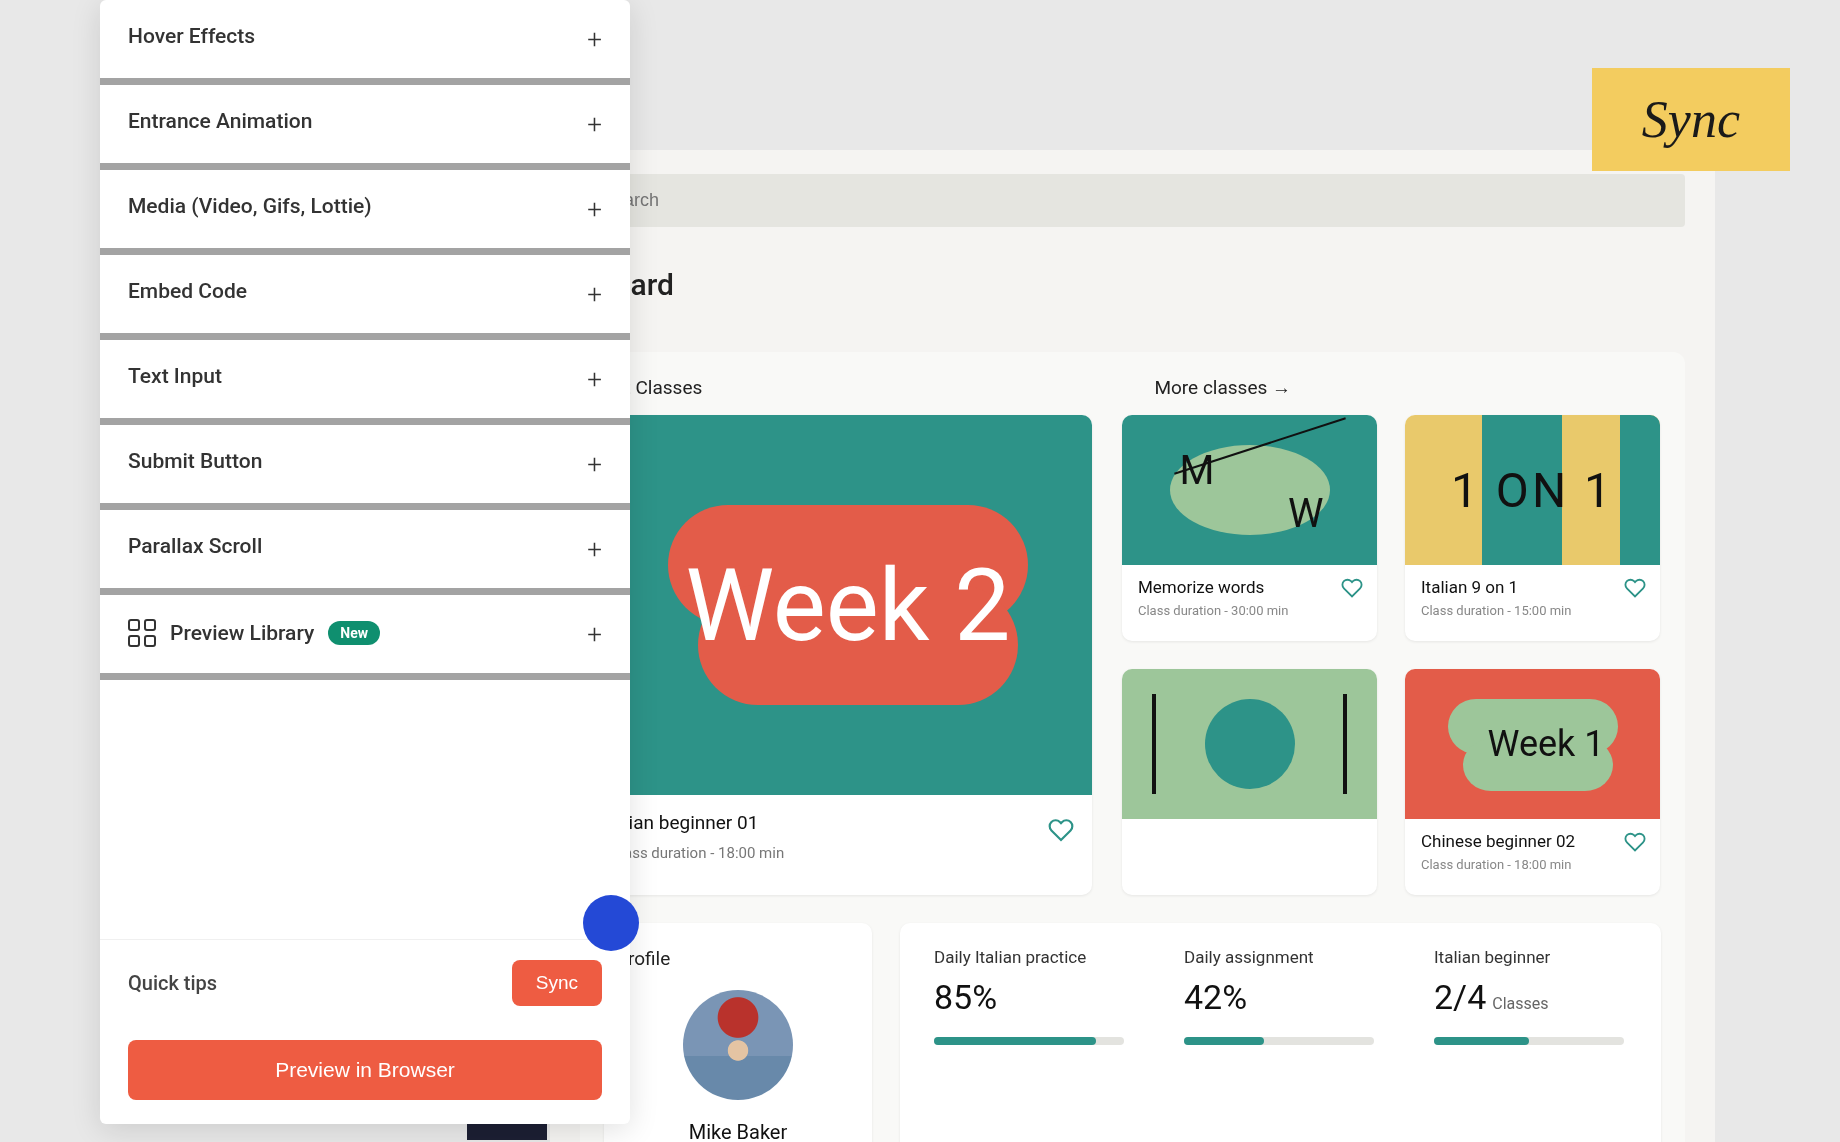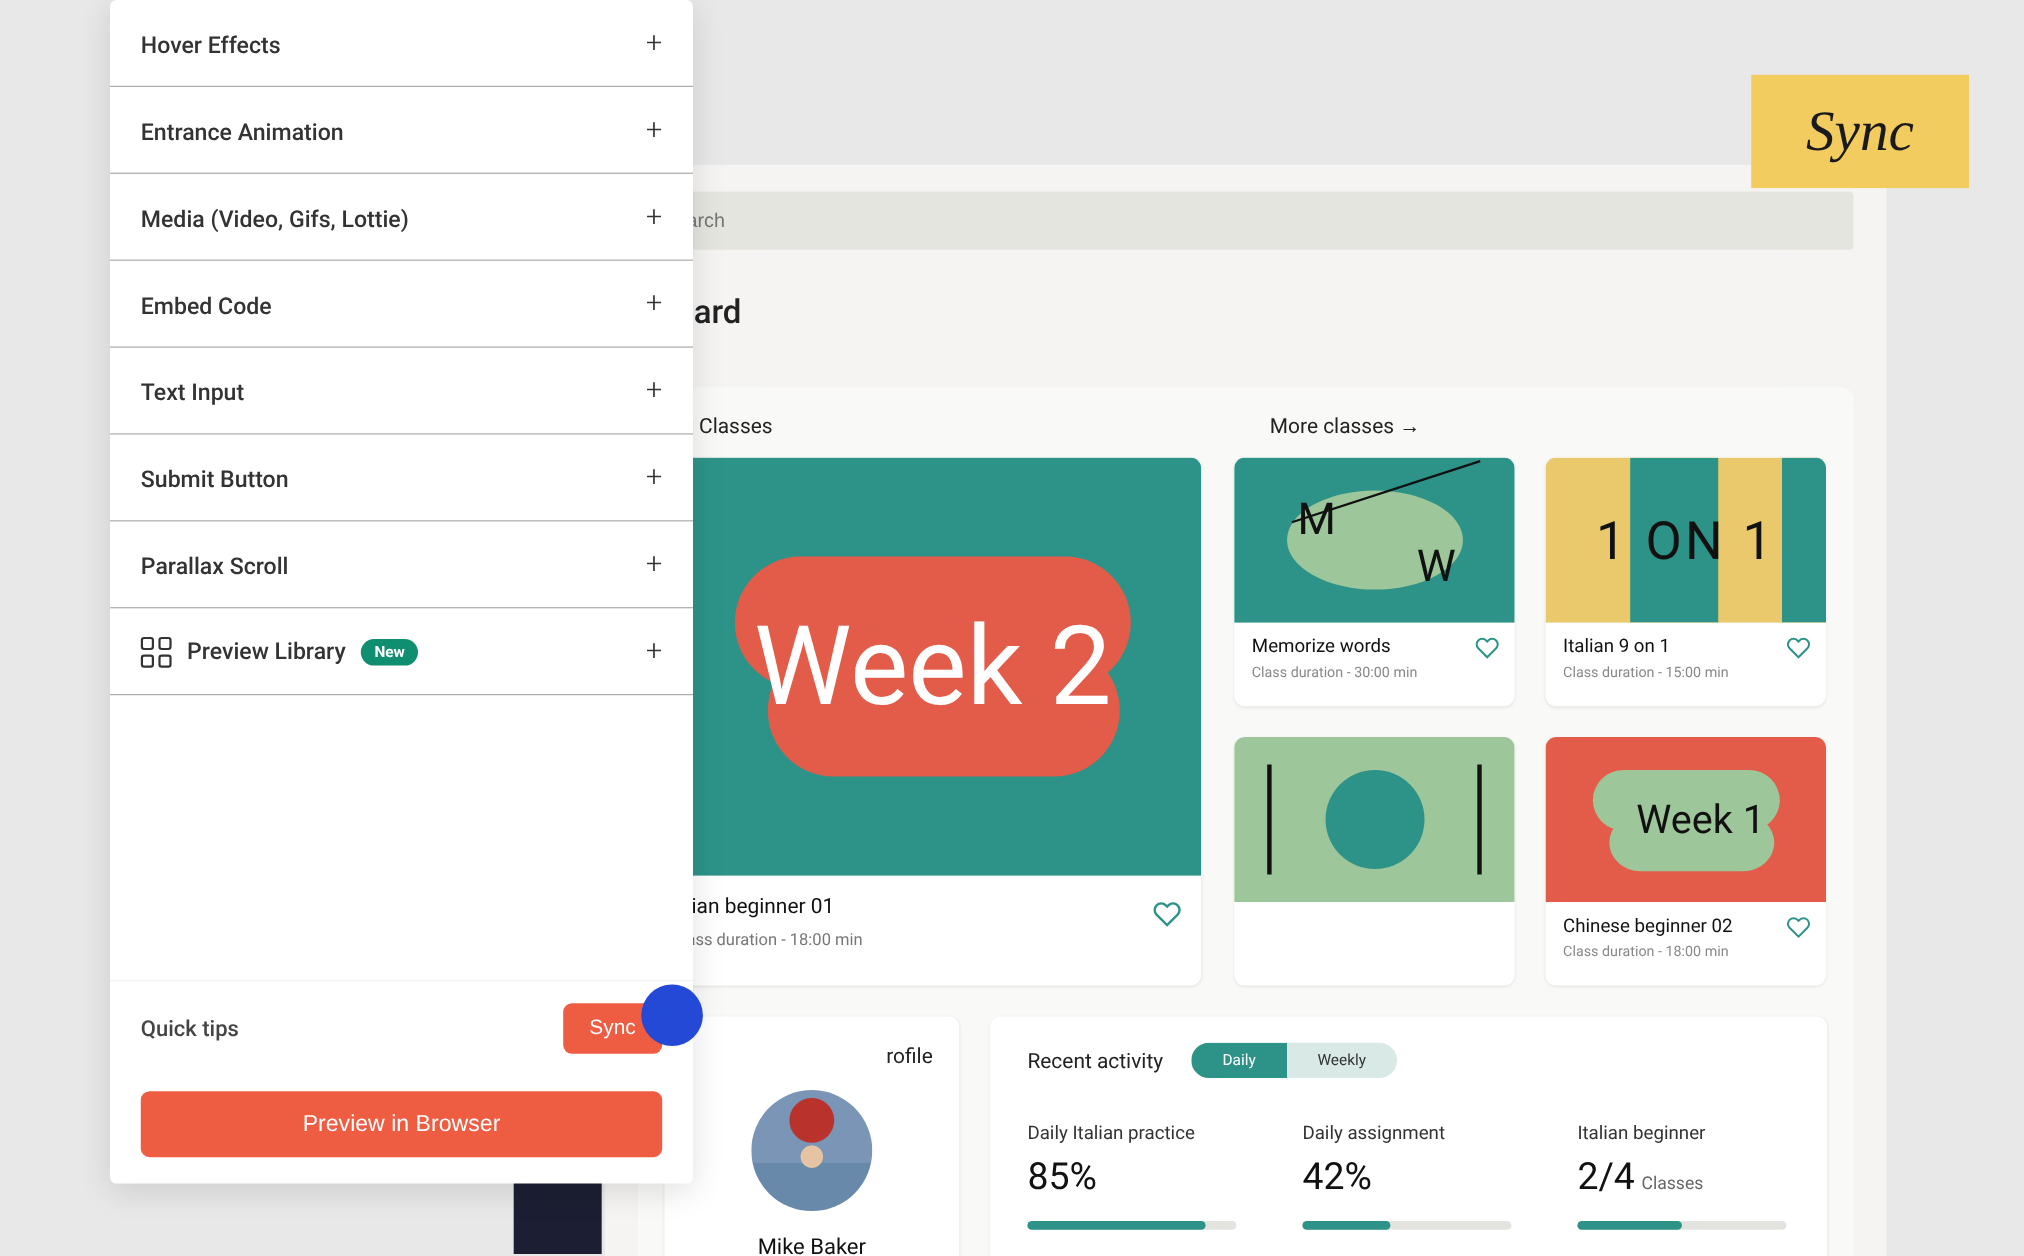--- a/index.html
+++ b/index.html
@@ -153,21 +153,21 @@
 
 .w1-blob{position:relative;display:flex;align-items:center;justify-content:center;}
 .w1-txt{font-size:36px;color:#111;position:absolute;white-space:nowrap;margin-left:27px;}
 
 
 .bottom-row { display:flex; gap: 28px; margin-top: 28px;}
 .profile-card, .activity-card {
   background:#fff; border-radius:10px; box-shadow:0 1px 3px rgba(0,0,0,0.08);
 }
 .profile-card{ width: 268px; padding: 24px; text-align:center;}
-.profile-card .label { font-size: 19px; color:#222; margin-bottom: 20px; text-align:right;}
+.profile-card .label { font-size: 19px; color:#222; margin-bottom: 20px; text-align:left;}
 .avatar{width:110px;height:110px;border-radius:50%;margin:0 auto 20px auto;
   background: radial-gradient(circle at 50% 25%, #b9322c 0 20%, transparent 21%),
               radial-gradient(circle at 50% 55%, #e4c4a3 0 12%, transparent 13%),
               linear-gradient(180deg,#7a95b5 60%,#6889aa 60%);
   background-color:#d0d0d0;
 }
 .profile-card .name{font-size:20px;color:#111;}
 
 .activity-card{ flex:1; padding: 24px 34px; }
 .activity-header{display:flex;align-items:center;gap:26px;margin-bottom:40px;}
@@ -192,23 +192,23 @@
   position: absolute;
   top: 0; left: 100px;
   width: 530px;
   background: #fff;
   box-shadow: 0 6px 30px rgba(0,0,0,0.12);
   border-radius: 6px;
   padding-bottom: 24px;
   z-index: 10;
 }
 .panel-row {
-  display:flex; align-items:flex-end; justify-content:space-between;
+  display:flex; align-items:flex-start; justify-content:space-between;
   padding: 24px 28px;
-  border-bottom: 1px solid #a3a3a3;
+  border-bottom: 7px solid #a3a3a3;
   font-size: 21px;
   color: #333;
   font-weight: 500;
 }
 .panel-row .plus { font-size: 26px; font-weight:300; color:#333;}
 .panel-row.widgets { gap: 14px; }
 .panel-row.widgets .left { display:flex; align-items:center; gap:14px;}
 .grid-icon{display:grid;grid-template-columns:12px 12px;grid-template-rows:12px 12px;gap:4px;}
 .grid-icon i{border:2px solid #333;border-radius:3px;}
 .badge{background:#0f8f6f;color:#ffffff;font-size:14px;padding:4px 12px;border-radius:999px;font-weight:700;}
@@ -322,27 +322,20 @@
       </div>
     </div>
 
     <div class="bottom-row">
       <div class="profile-card">
         <div class="label">rofile</div>
         <div class="avatar"></div>
         <div class="name">Mike Baker</div>
       </div>
       <div class="activity-card">
-        <div class="activity-header">
-          <span class="ttl">Recent activity</span>
-          <div class="toggle">
-            <div class="active">Daily</div>
-            <div>Weekly</div>
-          </div>
-        </div>
         <div class="stats">
           <div class="stat">
             <div class="lbl">Daily Italian practice</div>
             <div class="val">85%</div>
             <div class="bar">
                 <i style="width:85%"></i>
               </div>
           </div>
           <div class="stat">
             <div class="lbl">Daily assignment</div>

